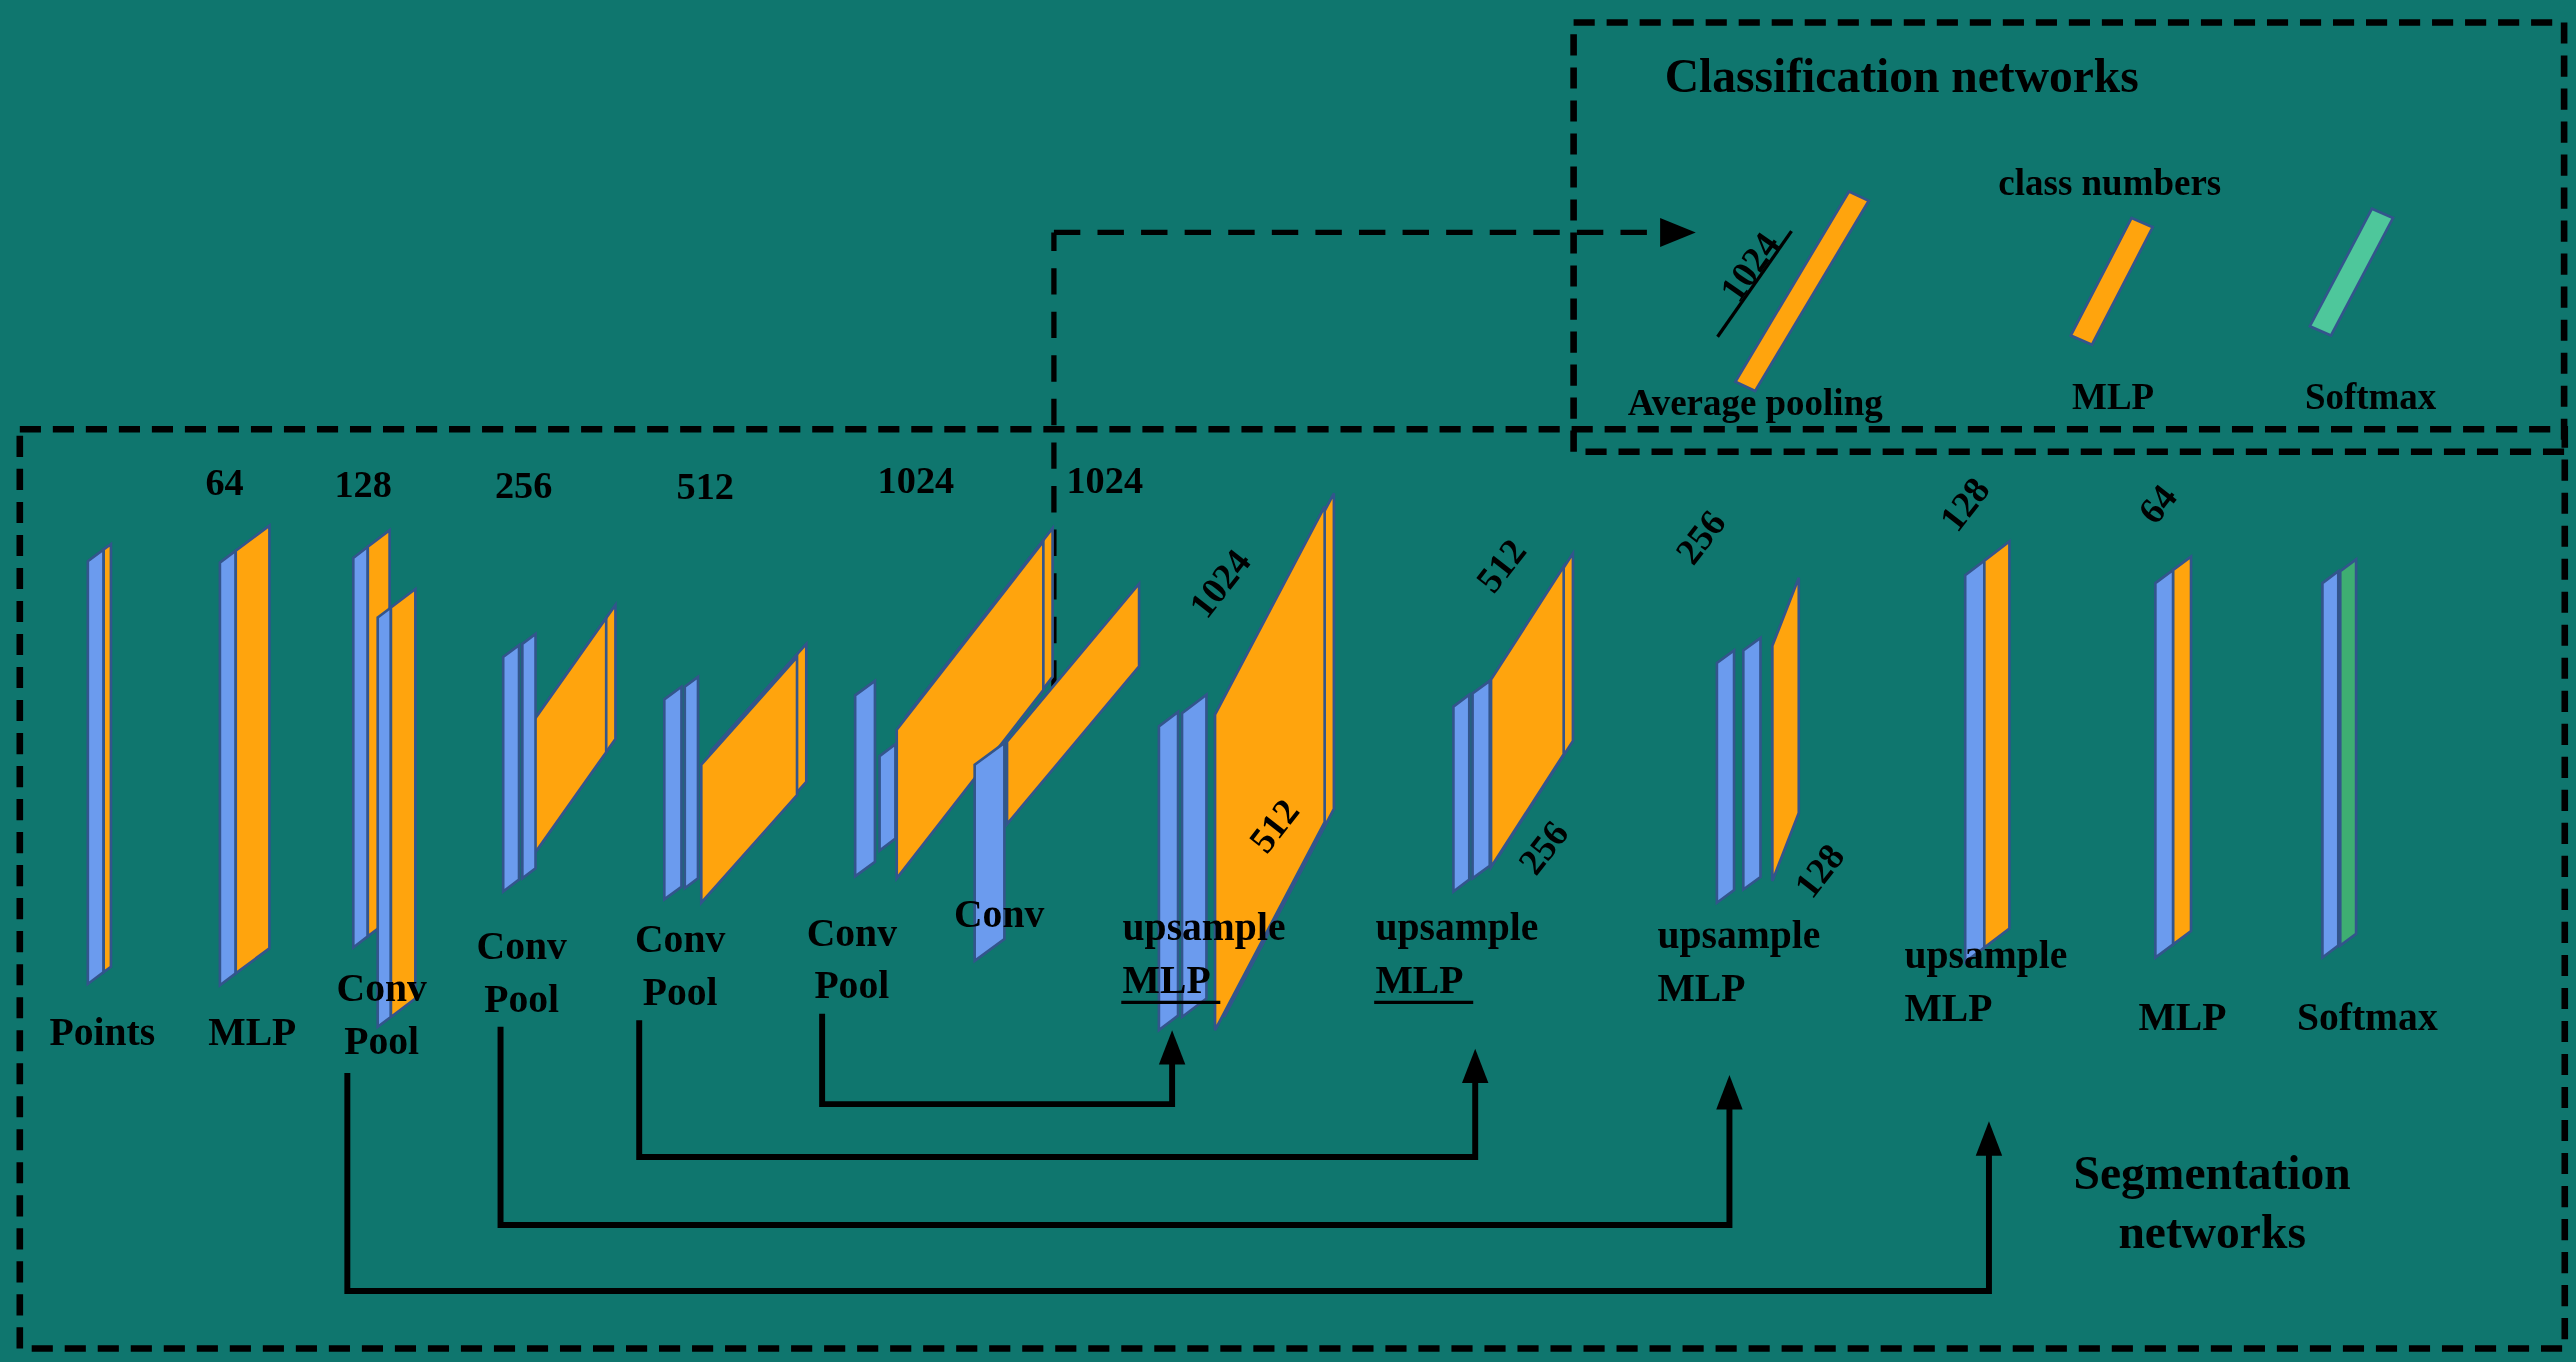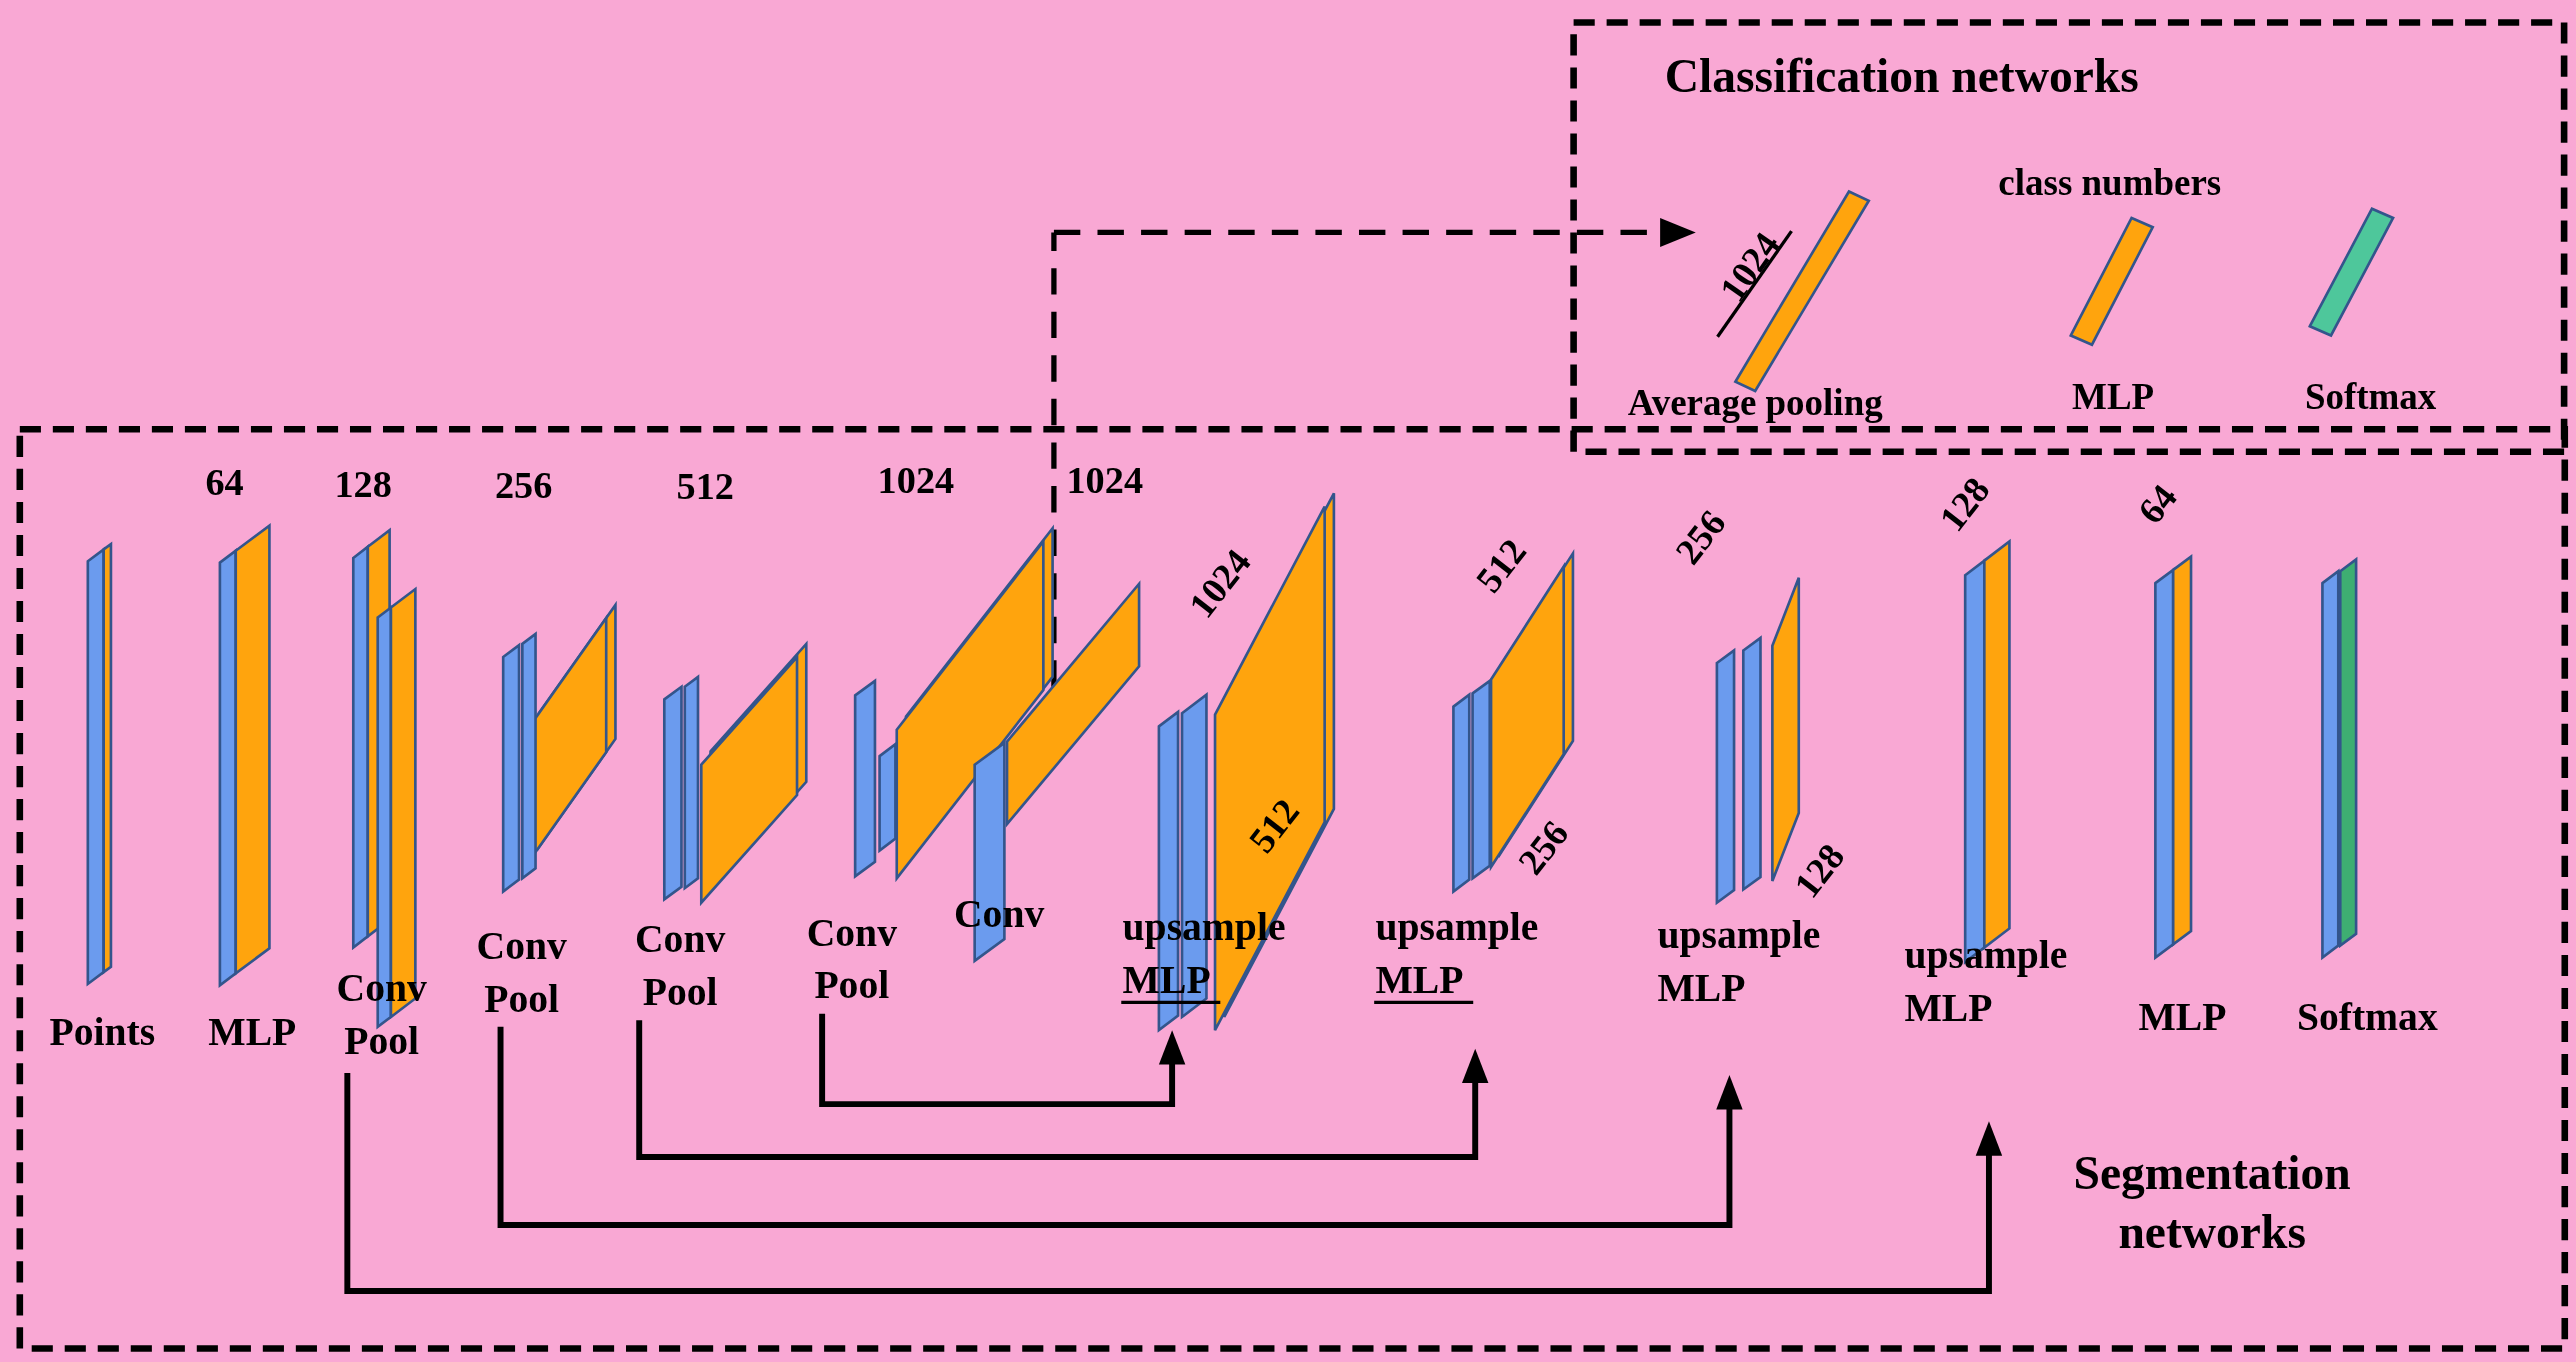--- a/index.html
+++ b/index.html
@@ -1,16 +1,16 @@
 <!DOCTYPE html>
 <html style="font-size:10.6px"><head>
 <meta charset="utf-8">
 <style>
   html, body { margin: 0; padding: 0; background: #ffffff; }
-  #stage { position: relative; width: 2576px; height: 1363px; background: #f9a8d4; overflow: hidden; }
+  #stage { position: relative; width: 2576px; height: 1363px; background: #0f766e; overflow: hidden; }
   svg { display: block; }
   text {
     font-family: "Liberation Serif", "DejaVu Serif", serif;
     font-weight: bold;
     fill: #000000;
   }
   .bar-blue   { fill: #6B9BEE; stroke: #33558C; stroke-width: 4; }
   .bar-orange { fill: #FFA40D; stroke: #33558C; stroke-width: 4; }
   .bar-green  { fill: #3EAE72; stroke: #33558C; stroke-width: 4; }
   .slab-teal  { fill: #4EC79B; stroke: #33558C; stroke-width: 4; }

